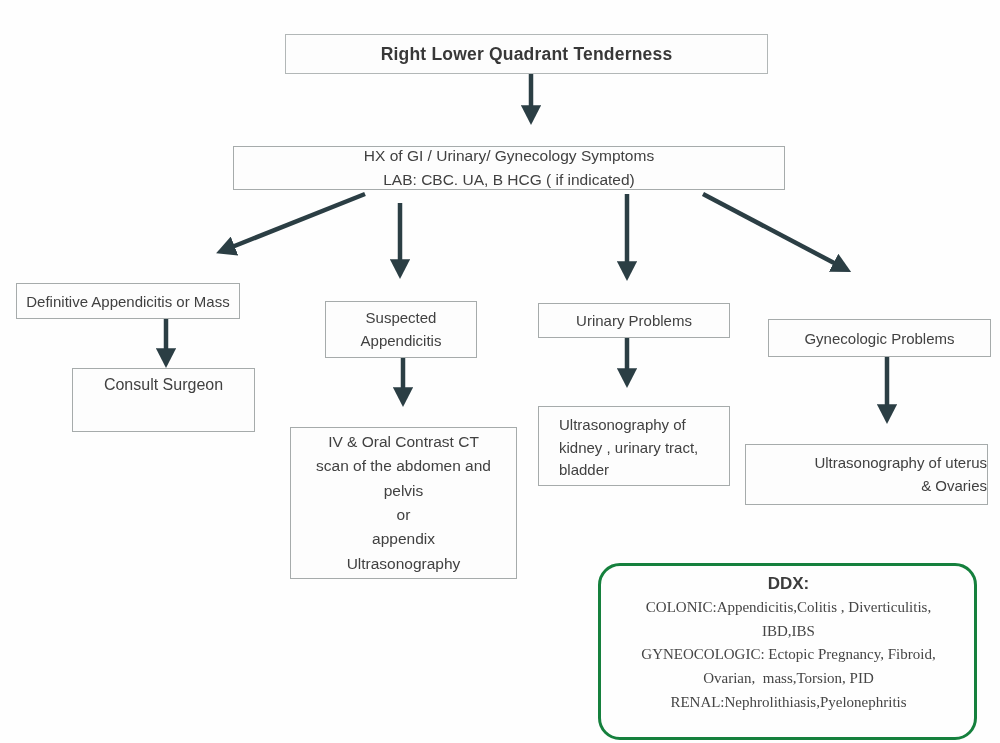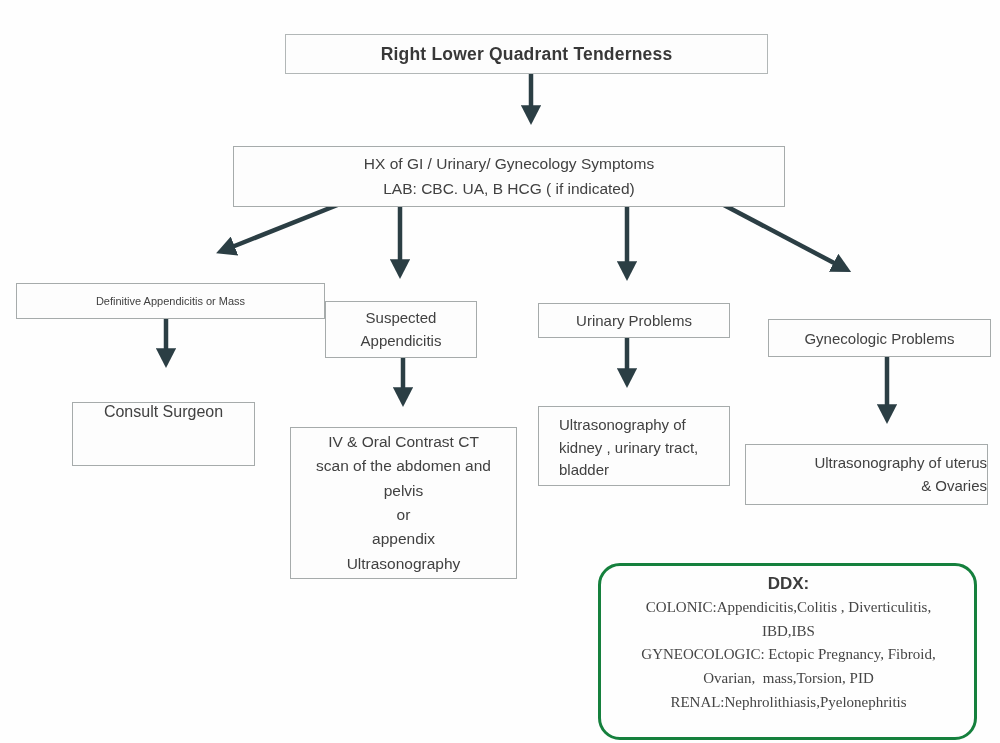--- a/index.html
+++ b/index.html
@@ -21,23 +21,23 @@
     text-align:center;
     font-size:15px;
     box-sizing:border-box;
     margin-top:16px;
   }
   .title-box {
     left:285px; top:18px; width:483px; height:40px;
     font-weight:bold; font-size:17.5px; color:#383838; letter-spacing:0.2px;
     border-color:#b2b7b7;
   }
-  .hx-box { left:233px; top:130px; width:552px; height:61px; font-size:15.5px; line-height:1.55; }
-  .definitive-box { left:16px; top:267px; width:309px; height:36px; font-size:11px; }
-  .consult-box { left:72px; top:386px; width:183px; height:64px; justify-content:flex-start; font-size:16px; }
+  .hx-box { left:233px; top:130px; width:552px; height:44px; font-size:15.5px; line-height:1.55; }
+  .definitive-box { left:16px; top:267px; width:224px; height:36px; font-size:15px; }
+  .consult-box { left:72px; top:352px; width:183px; height:64px; justify-content:flex-start; padding-top:7px; font-size:16px; }
   .suspected-box { left:325px; top:285px; width:152px; height:57px; line-height:1.5; font-size:15px; }
   .ct-box { left:290px; top:411px; width:227px; height:152px; font-size:15.5px; line-height:1.58; }
   .urinary-box { left:538px; top:287px; width:192px; height:35px; font-size:15px; }
   .kidney-box { left:538px; top:390px; width:192px; height:80px; align-items:flex-start; justify-content:flex-start; text-align:right; padding:7px 4px 0 20px; font-size:15px; line-height:1.5; }
   .gyn-box { left:768px; top:303px; width:223px; height:38px; font-size:15px; }
   .uterus-box { left:745px; top:428px; width:243px; height:61px; font-size:15px; line-height:1.5;align-items:flex-end; }
   .ddx-box {
     left:598px; top:547px; width:379px; height:177px;
     border:3px solid #15803d; border-radius:22px;
     background:#fefefe;

